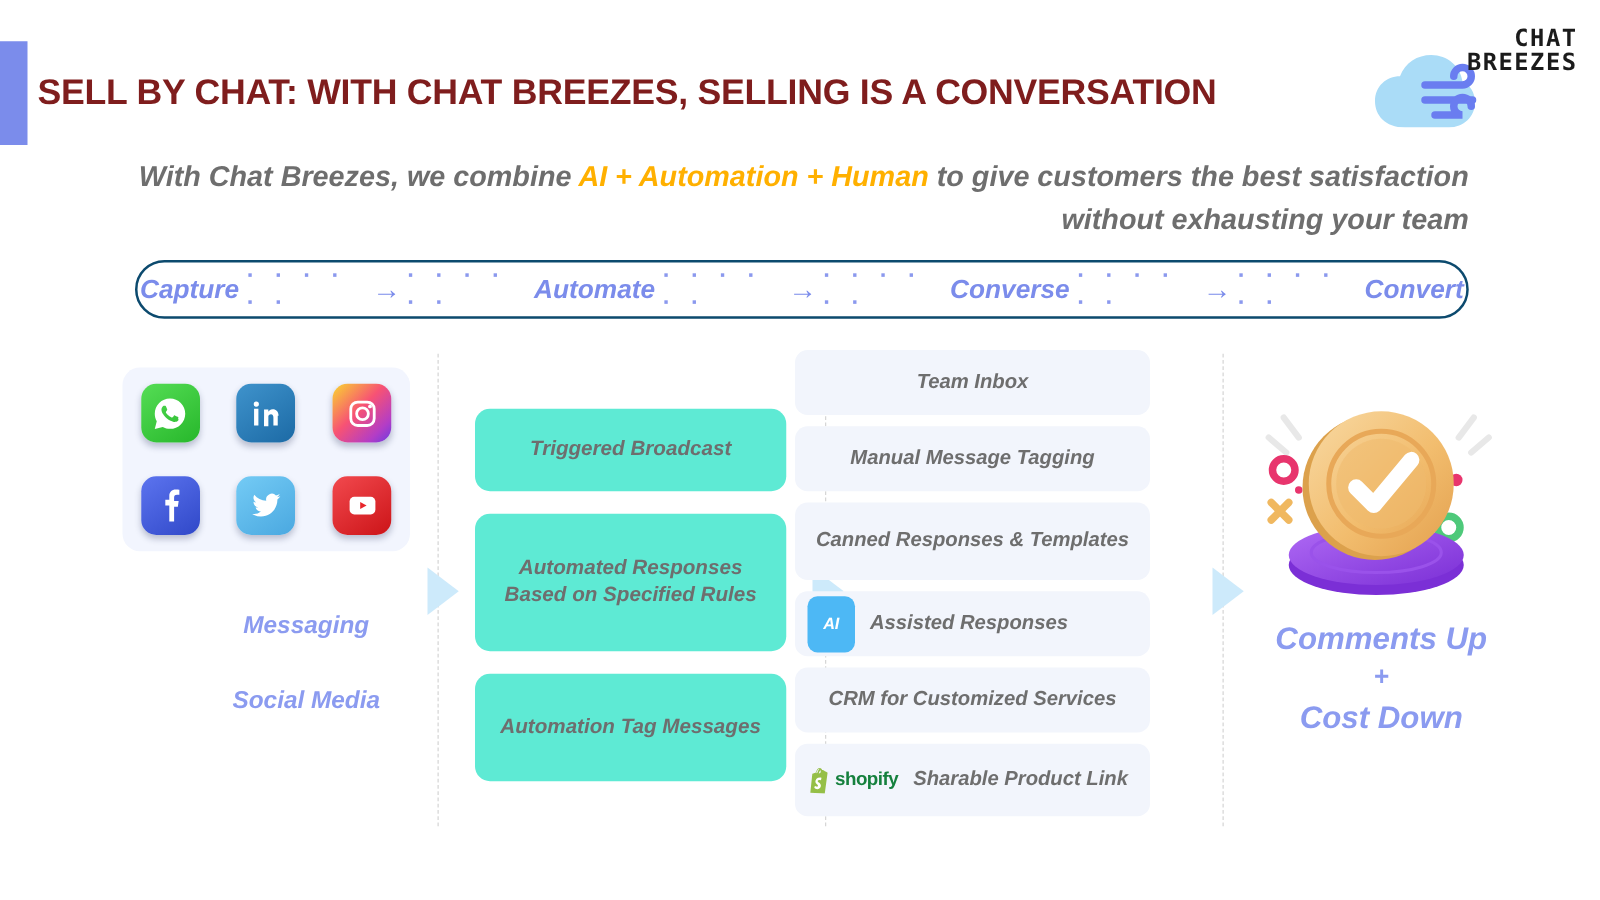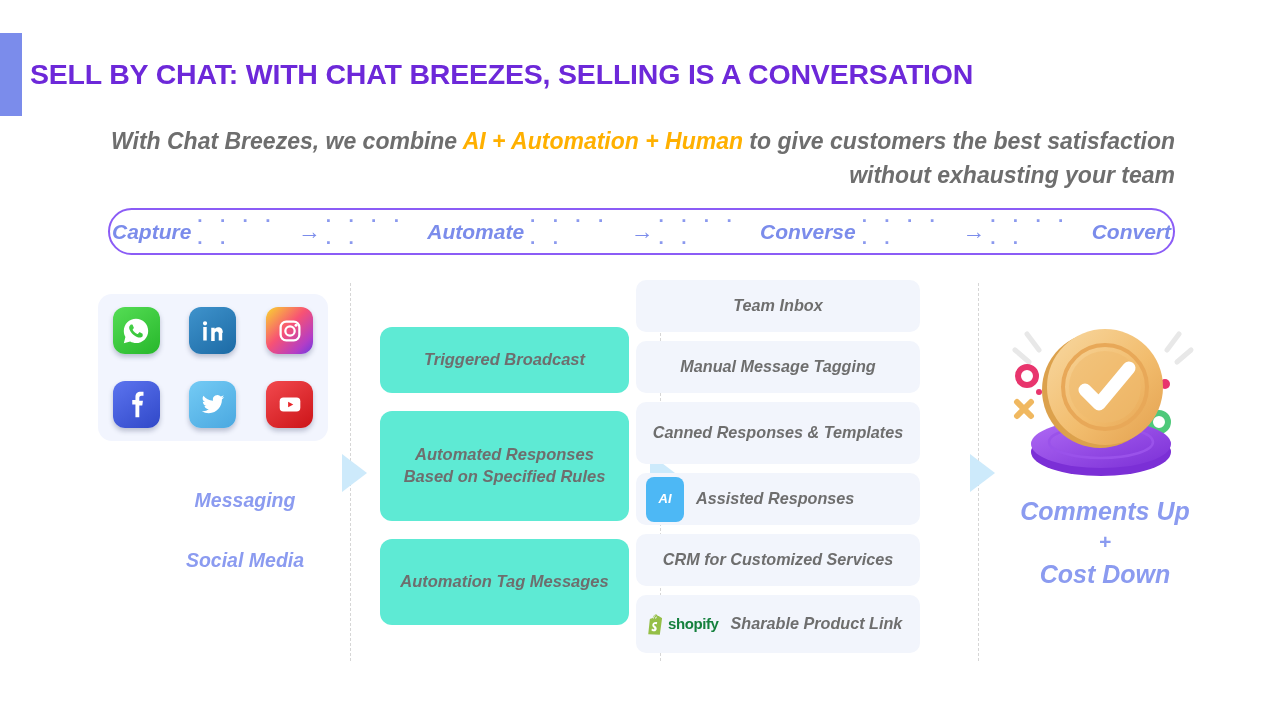--- a/index.html
+++ b/index.html
@@ -14,21 +14,21 @@
   
   .accent-bar {
     position: absolute; left: 0; top: 33px;
     width: 22px; height: 83px;
     background: #7b8ceb;
   }
   .title {
     position: absolute; left: 30px; top: 58px;
     width: 1050px;
     font-size: 28.5px; font-weight: 700; letter-spacing: -0.2px;
-    color: #6d28d9; white-space: nowrap;
+    color: #7f1d1d; white-space: nowrap;
   }
   .logo { position: absolute; right: 18px; top: 22px; width: 170px; height: 82px; }
   .logo-mark { position: absolute; left: 6px; top: 22px; width: 104px; height: 58px; }
   .logo-text {
     position: absolute; right: 0px; top: 0px;
     text-align: right; line-height: 1.02;
     font-family: "DejaVu Sans Mono", monospace;
     font-weight: 700; font-size: 19px; letter-spacing: 1.2px;
     color: #1b1b1b;
   }
@@ -39,21 +39,21 @@
     text-align: right;
     font-size: 23px; font-weight: 700; font-style: italic;
     line-height: 1.49; color: #6e6e6e;
   }
   .subtitle .hl { color: #ffb000; }
 
   
   .pipeline {
     position: absolute; left: 108px; top: 208px;
     width: 1067px; height: 47px;
-    border: 2px solid #8b5cf6; border-radius: 24px;
+    border: 2px solid #0c4a6e; border-radius: 24px;
     display: flex; align-items: center; justify-content: center;
   }
   .pipeline-inner {
     display: flex; align-items: center; justify-content: center;
     gap: 0px; color: #7b8ceb;
     font-size: 21px; font-weight: 700; font-style: italic;
   }
   .pipe-step { padding: 0 2px; white-space: nowrap; }
   .pipe-dots {
     letter-spacing: 5.5px; font-style: normal; font-weight: 700;
@@ -155,20 +155,36 @@
   .outcome .plus { font-size: 21px; display: block; }
 </style>
 </head>
 <body>
 
 <div class="slide">
 
   <div class="accent-bar"></div>
   <div class="title">SELL BY CHAT: WITH CHAT BREEZES, SELLING IS A CONVERSATION</div>
 
+  <div class="logo">
+    <div class="logo-mark">
+      <svg viewBox="0 0 104 58" xmlns="http://www.w3.org/2000/svg">
+        <path d="M26 58 C10 58 2 48 2 37 C2 25 11 17 22 17 C26 6 36 0 47 0 C60 0 70 9 72 21 C78 24 82 30 82 38 C82 49 73 58 61 58 Z" fill="#aadcf7"></path>
+        <g stroke="#6a7df0" stroke-width="6" stroke-linecap="round" fill="none">
+          <path d="M42 24 H72 A7 7 0 1 0 65 17"></path>
+          <path d="M42 36 H80"></path>
+          <path d="M50 48 H72 A7 7 0 1 1 79 41"></path>
+        </g>
+      </svg>
+    </div>
+    <div class="logo-text">
+      <div>CHAT</div>
+      <div>BREEZES</div>
+    </div>
+  </div>
 
   <div class="subtitle">
     <span>With Chat Breezes, we combine </span><span class="hl">AI + Automation + Human</span><span> to give customers the best satisfaction without exhausting your team</span>
   </div>
 
   <div class="pipeline">
     <div class="pipeline-inner">
       <span class="pipe-step">Capture</span>
       <span class="pipe-dots">· · · · · ·</span>
       <span class="pipe-arrow">→</span>

